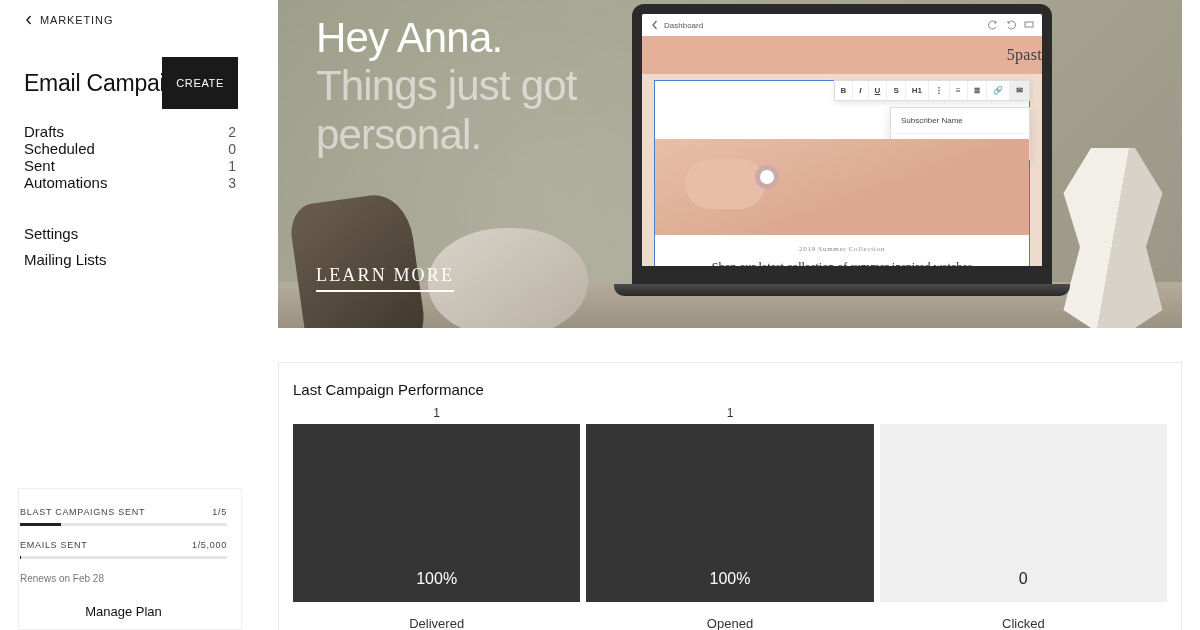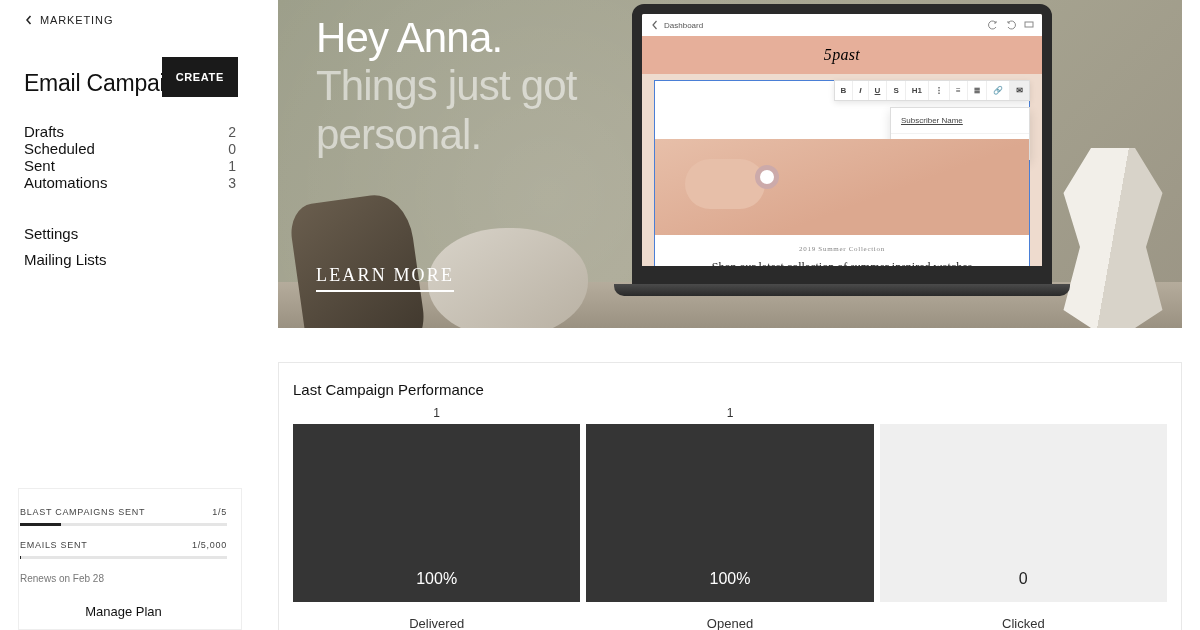--- a/index.html
+++ b/index.html
@@ -4,21 +4,21 @@
 <style>
   * { box-sizing: border-box; margin: 0; padding: 0; }
   body { font-family: -apple-system, BlinkMacSystemFont, "Helvetica Neue", Arial, sans-serif; background: #fff; color: #111; width: 1200px; height: 630px; overflow: hidden; }
   .app { display: flex; width: 100%; height: 100%; }
 
   
   .sidebar { width: 260px; flex-shrink: 0; background: #fff; padding: 14px 24px 0 24px; display: flex; flex-direction: column; position: relative; }
   .back-row { display: flex; align-items: center; gap: 6px; font-size: 11px; letter-spacing: 0.08em; color: #222; cursor: pointer; }
   .back-row svg { width: 10px; height: 10px; }
   .page-title { font-size: 23px; font-weight: 500; margin-top: 44px; letter-spacing: -0.01em; }
-  .create-btn { position: absolute; right: 22px; top: 57px; background: #1a1a1a; color: #fff; font-size: 11px; font-weight: 700; letter-spacing: 0.06em; border: none; padding: 14px 14px; cursor: pointer; }
+  .create-btn { position: absolute; right: 22px; top: 57px; background: #1a1a1a; color: #fff; font-size: 11px; font-weight: 400; letter-spacing: 0.06em; border: none; padding: 20px 14px; cursor: pointer; }
   .nav-list { margin-top: 26px; display: flex; flex-direction: column; gap: 0; }
   .nav-item { display: flex; justify-content: space-between; align-items: center; font-size: 15px; cursor: pointer; }
   .nav-item span.count { color: #555; font-size: 14px; }
   .nav-secondary { margin-top: 34px; display: flex; flex-direction: column; gap: 9px; }
   .nav-secondary .nav-item { justify-content: flex-start; }
 
   .plan-box { margin-top: auto; margin-left: -6px; margin-right: -6px; background: #fff; border: 1px solid #eee; box-shadow: 0 0 0 rgba(0,0,0,0); padding: 18px 14px 0 1px; }
   .meter { margin-bottom: 14px; }
   .meter-labels { display: flex; justify-content: space-between; font-size: 9px; letter-spacing: 0.08em; color: #444; margin-bottom: 6px; }
   .meter-track { position: relative; height: 3px; background: #e5e5e5; }
@@ -36,28 +36,28 @@
   .learn-more { position: absolute; left: 38px; bottom: 36px; color: #fff; font-size: 18px; letter-spacing: 0.12em; border-bottom: 2px solid #fff; padding-bottom: 4px; cursor: pointer; z-index: 5; font-family: Liberation Serif, serif; }
 
   
   .laptop { position: absolute; right: 130px; top: 4px; width: 420px; height: 300px; z-index: 4; }
   .laptop-screen { width: 100%; height: 280px; background: #eedbce; border: 10px solid #2a2a2a; border-bottom-width: 18px; border-radius: 12px 12px 0 0; overflow: hidden; position: relative; }
   .laptop-base { height: 12px; background: linear-gradient(#4b4b4b,#2a2a2a); margin: 0 -18px; border-radius: 0 0 10px 10px; }
   .editor-bar { height: 22px; background: #fff; display: flex; align-items: center; padding: 0 8px; font-size: 8px; color: #555; justify-content: space-between; }
   .editor-bar .left { display:flex; align-items:center; gap:4px; }
   .editor-bar .icons { display:flex; gap:8px; }
   .editor-bar svg { width: 10px; height: 10px; }
-  .brand-strip { background:#e6af9a; text-align:center; padding:10px 0; color:#000000; font-family: Georgia, 'Times New Roman', serif; font-size:16px; letter-spacing:0.02em;font-style:italic; }
+  .brand-strip { background:#e6af9a; text-align:right; padding:10px 0; color:#404040; font-family: Georgia, 'Times New Roman', serif; font-size:16px; letter-spacing:0.02em; }
   .email-body { margin: 6px 12px; background:#fff; border:1px solid #4a7fd6; position:relative; padding-top:26px; }
   .toolbar { position:absolute; top:-1px; right:-1px; background:#fff; border:1px solid #ddd; display:flex; gap:0; font-size:8px; box-shadow:0 2px 6px rgba(0,0,0,0.1); }
   .toolbar span { padding:5px 6px; border-right:1px solid #eee; font-weight:600; color:#444; }
   .toolbar span:last-child { border-right:none; background:#eee; }
   .email-greeting { text-align:right; font-family: Georgia, serif; font-size: 13px; color:#333; padding: 6px 0 10px 0; }
   .dropdown { position:absolute; top:26px; right:-1px; background:#fff; border:1px solid #ddd; box-shadow:0 4px 10px rgba(0,0,0,0.12); width: 140px; }
-  .dropdown div { font-size:8px; padding:8px 10px; color:#444; border-bottom:1px solid #f2f2f2;text-decoration:underline; }
+  .dropdown div { font-size:8px; padding:8px 10px; color:#444; border-bottom:1px solid #f2f2f2; }
   .dropdown div:last-child { border-bottom:none; }
   .email-image { height: 96px; background: linear-gradient(160deg,#e7bfa9 0%, #dca88f 60%); position:relative; }
   .wrist { position:absolute; left:30px; top:20px; width:80px; height:50px; background:#e7bfa9; border-radius:40px; }
   .watch { position:absolute; left:100px; top:26px; width:24px; height:24px; border-radius:50%; background:#fff; border:5px solid #caa; }
   .email-caption { text-align:center; font-family: Georgia, serif; padding:10px 20px 6px; }
   .email-caption .small { font-size:7px; letter-spacing:0.1em; color:#888; display:block; margin-bottom:4px; }
   .email-caption .big { font-size:12px; color:#222; line-height:1.3; }
 
   
   .rock1 { position:absolute; left:20px; bottom:-30px; width:120px; height:160px; background:linear-gradient(145deg,#6a5e4e,#3e362c); border-radius:20% 30% 25% 15%; transform:rotate(-8deg); z-index:2; }

